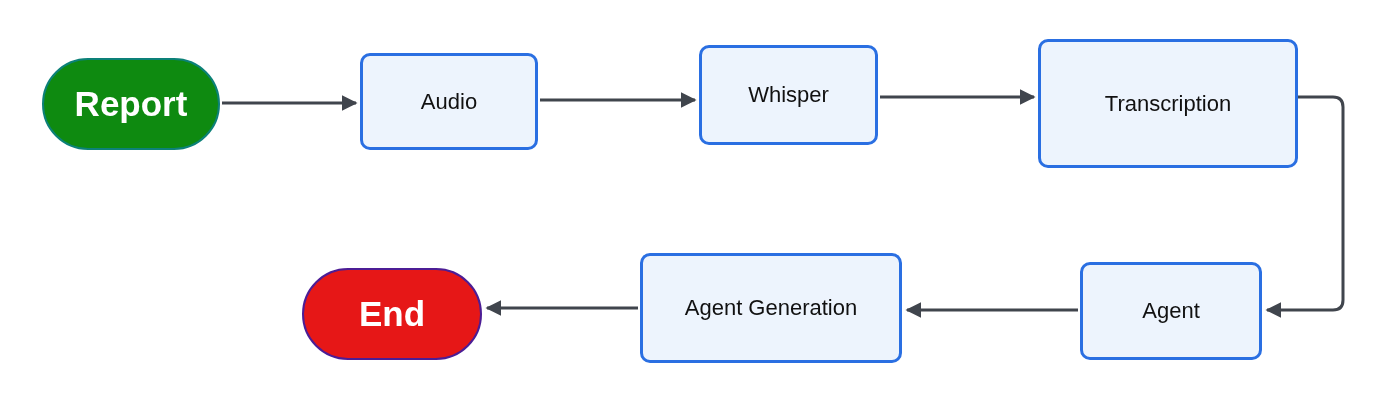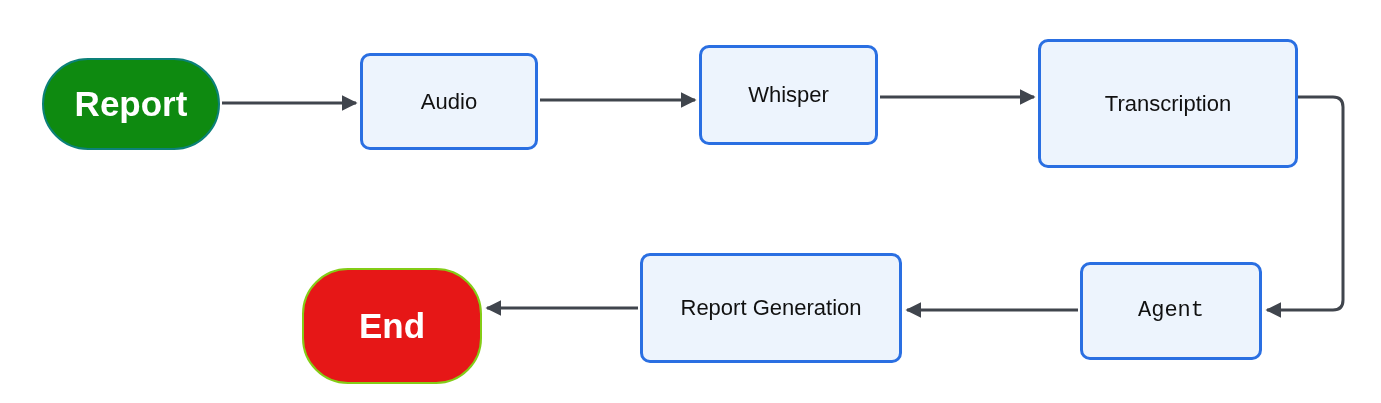--- a/index.html
+++ b/index.html
@@ -48,27 +48,27 @@
     font-weight: bold;
     font-size: 35px;
   }
   .start-node {
     background: #0e8a10;
     border: 2px solid #0c8178;
     left: 42px; top: 58px; width: 178px; height: 92px;
   }
   .end-node {
     background: #e61717;
-    border: 2px solid #84cc16;
-    left: 302px; top: 268px; width: 180px; height: 116px;
+    border: 2px solid #4c1d95;
+    left: 302px; top: 268px; width: 180px; height: 92px;
   }
   .audio-node        { left: 360px;  top: 53px;  width: 178px; height: 97px; }
   .whisper-node      { left: 699px;  top: 45px;  width: 179px; height: 100px; }
   .transcription-node{ left: 1038px; top: 39px;  width: 260px; height: 129px; }
-  .agent-node        { left: 1080px; top: 262px; width: 182px; height: 98px; font-family: Liberation Mono, monospace; }
+  .agent-node        { left: 1080px; top: 262px; width: 182px; height: 98px; }
   .report-node       { left: 640px;  top: 253px; width: 262px; height: 110px; }
 </style>
 </head>
 <body>
 
 <div class="canvas">
 
   <svg class="edges" width="1381" height="403" viewBox="0 0 1381 403" xmlns="http://www.w3.org/2000/svg">
     <defs>
       <marker id="arrowhead" viewBox="0 0 10 10" refX="9" refY="5" markerWidth="5.2" markerHeight="5.2" orient="auto-start-reverse">
@@ -103,20 +103,20 @@
 
   <div class="node process transcription-node">
     <span>Transcription</span>
   </div>
 
   <div class="node process agent-node">
     <span>Agent</span>
   </div>
 
   <div class="node process report-node">
-    <span>Report Generation</span>
+    <span>Agent Generation</span>
   </div>
 
   <div class="node terminator end-node">
     <span>End</span>
   </div>
 
 </div>
 
 </body></html>

